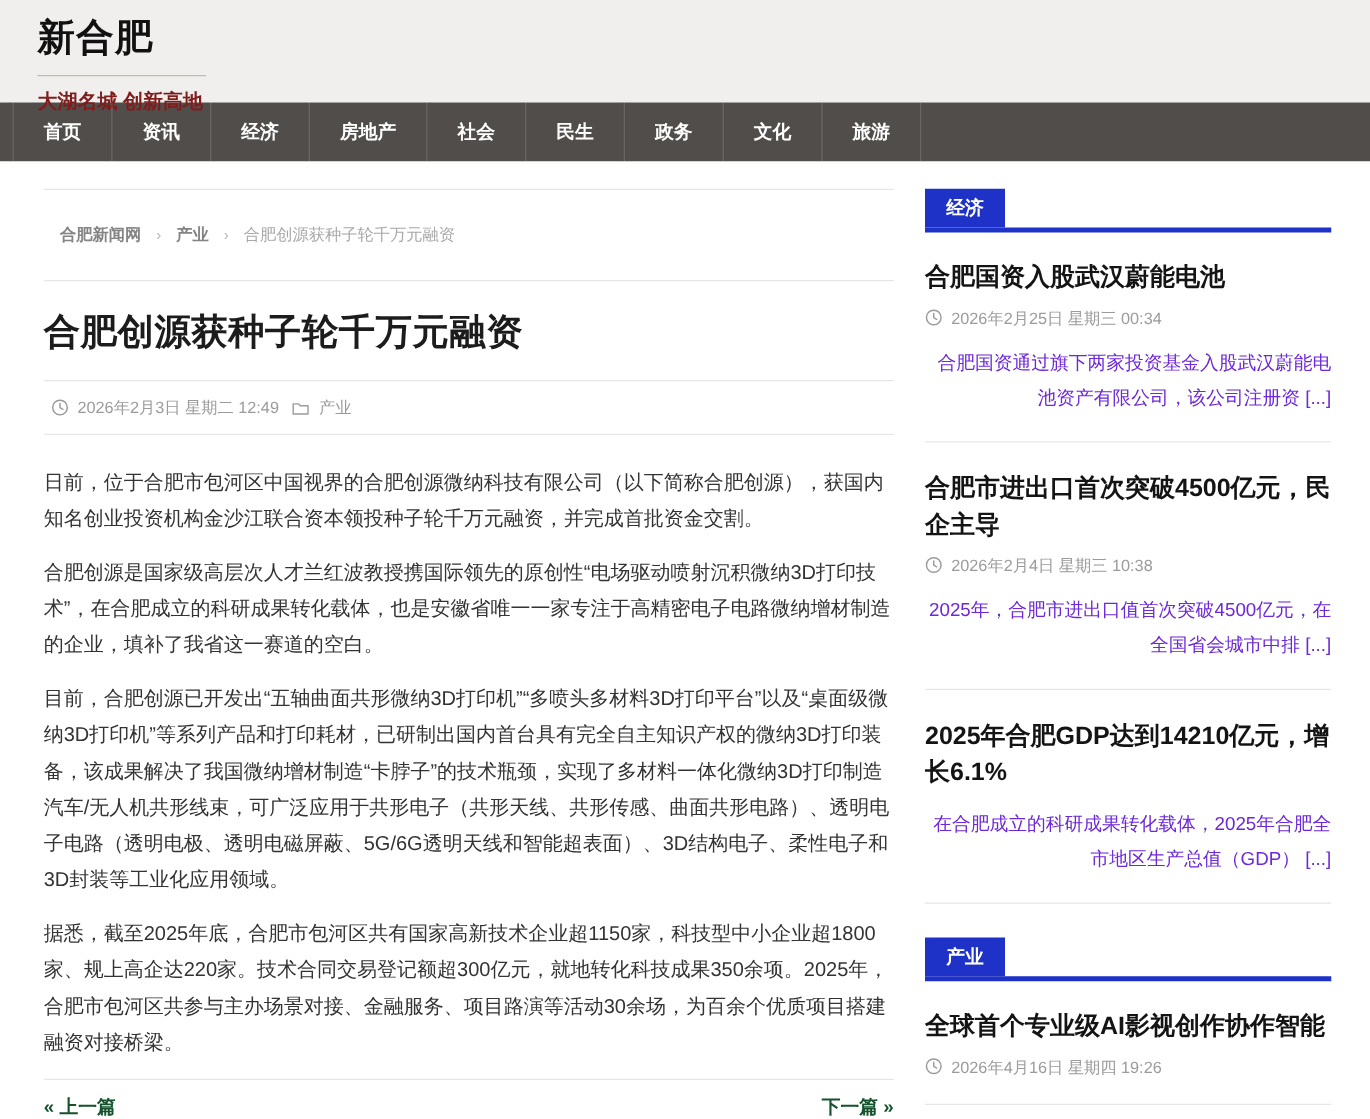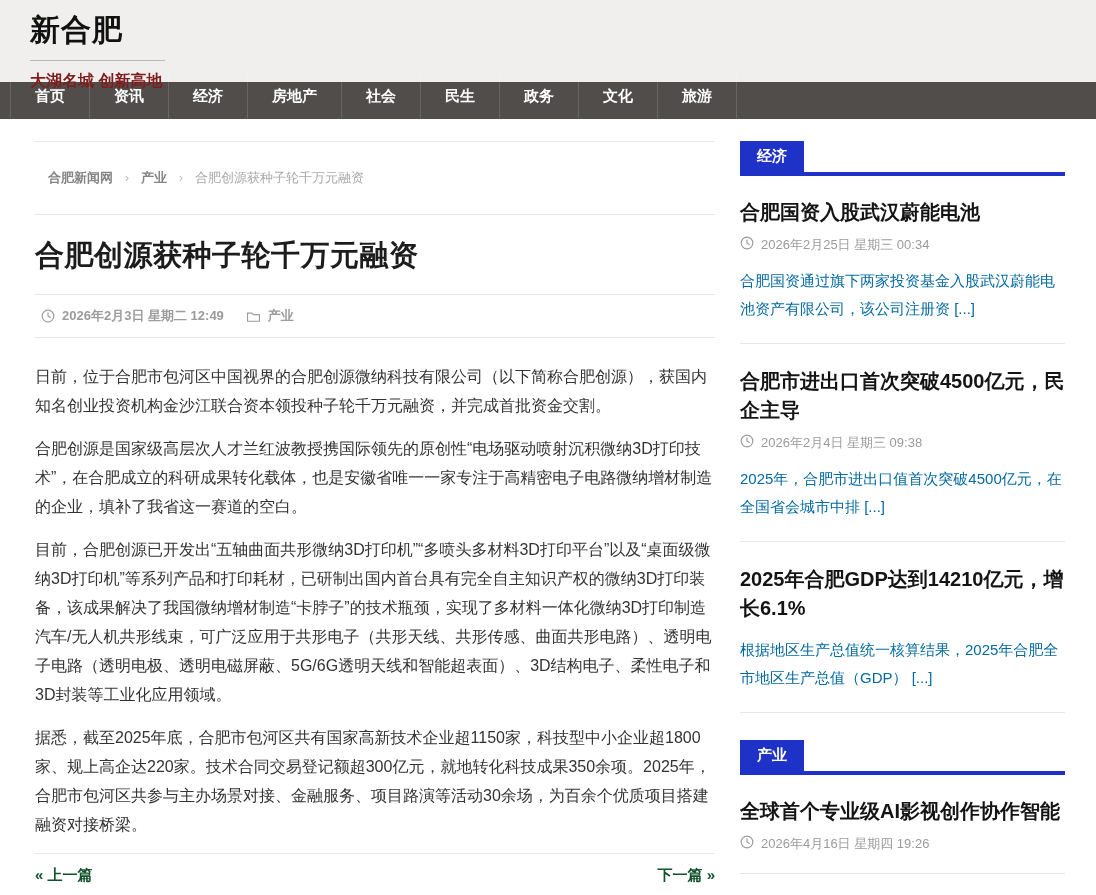--- a/index.html
+++ b/index.html
@@ -42,23 +42,23 @@
   .tagline{
     margin:0;
     font-size:16px;
     font-weight:bold;
     color:#7f1d1d;
   }
 
   
   .navbar{
     background:var(--nav-bg);
-    height:37px;
-    display:flex;
-    align-items:flex-end;
+    height:47px;
+    display:flex;
+    align-items:flex-start;
     padding-left:10px;
   }
   .nav-item{
     color:#fff;
     font-size:15px;
     font-weight:bold;
     line-height:47px;
     padding:0 24px;
     border-right:1px solid rgba(255,255,255,.14);
   }
@@ -97,22 +97,21 @@
     letter-spacing:.5px;
   }
   .article-meta{
     border-top:1px solid var(--border);
     border-bottom:1px solid var(--border);
     padding:12px 6px;
     font-size:13px;
     color:var(--muted);
     display:flex;
     align-items:center;
-    gap:22px;
-    font-weight:bold;
+    gap:10px;
   }
   .meta-item{display:flex;align-items:center;gap:7px;}
   .meta-item svg{display:block;}
   .article-body{padding-top:24px;}
   .article-body p{
     margin:0 0 14px;
     font-size:16px;
     line-height:29px;
     color:var(--text);
   }
@@ -159,28 +158,29 @@
     line-height:29px;
     font-weight:bold;
     color:#141414;
   }
   .sb-title--clip{white-space:nowrap;overflow:hidden;}
   .sb-date{
     margin-top:9px;
     font-size:13px;
     color:var(--muted);
     display:flex;
-    align-items:flex-start;
+    align-items:center;
     gap:7px;
   }
   .sb-excerpt{
     margin:13px 0 0;
     font-size:15px;
     line-height:28px;
-    color:#0369a1;
+    color:#6d28d9;
+    text-align:right;
   }
 </style>
 </head>
 <body>
 
 <header class="site-header">
   <h1 class="site-title">新合肥</h1>
   <div class="title-divider"></div>
   <p class="tagline">大湖名城 创新高地</p>
 </header>
@@ -275,28 +275,28 @@
 
         <article class="sb-item">
           <h3 class="sb-title">合肥市进出口首次突破4500亿元，民企主导</h3>
           <div class="sb-date">
             <span>
               <svg width="14" height="14" viewBox="0 0 24 24">
                   <circle cx="12" cy="12" r="10" fill="none" stroke="#9b9b9b" stroke-width="2"></circle>
                   <path d="M12 6.5V12l4 2.5" fill="none" stroke="#9b9b9b" stroke-width="2" stroke-linecap="round"></path>
                 </svg>
             </span>
-            <span>2026年2月4日 星期三 09:38</span>
+            <span>2026年2月4日 星期三 10:38</span>
           </div>
           <p class="sb-excerpt">2025年，合肥市进出口值首次突破4500亿元，在全国省会城市中排 [...]</p>
         </article>
 
         <article class="sb-item">
           <h3 class="sb-title">2025年合肥GDP达到14210亿元，增长6.1%</h3>
-          <p class="sb-excerpt">根据地区生产总值统一核算结果，2025年合肥全市地区生产总值（GDP） [...]</p>
+          <p class="sb-excerpt">在合肥成立的科研成果转化载体，2025年合肥全市地区生产总值（GDP） [...]</p>
         </article>
 
       </div>
     </section>
 
     <section class="sb-section">
       <div class="sb-header">
         <span class="sb-tab">产业</span>
       </div>
       <div class="sb-items">

